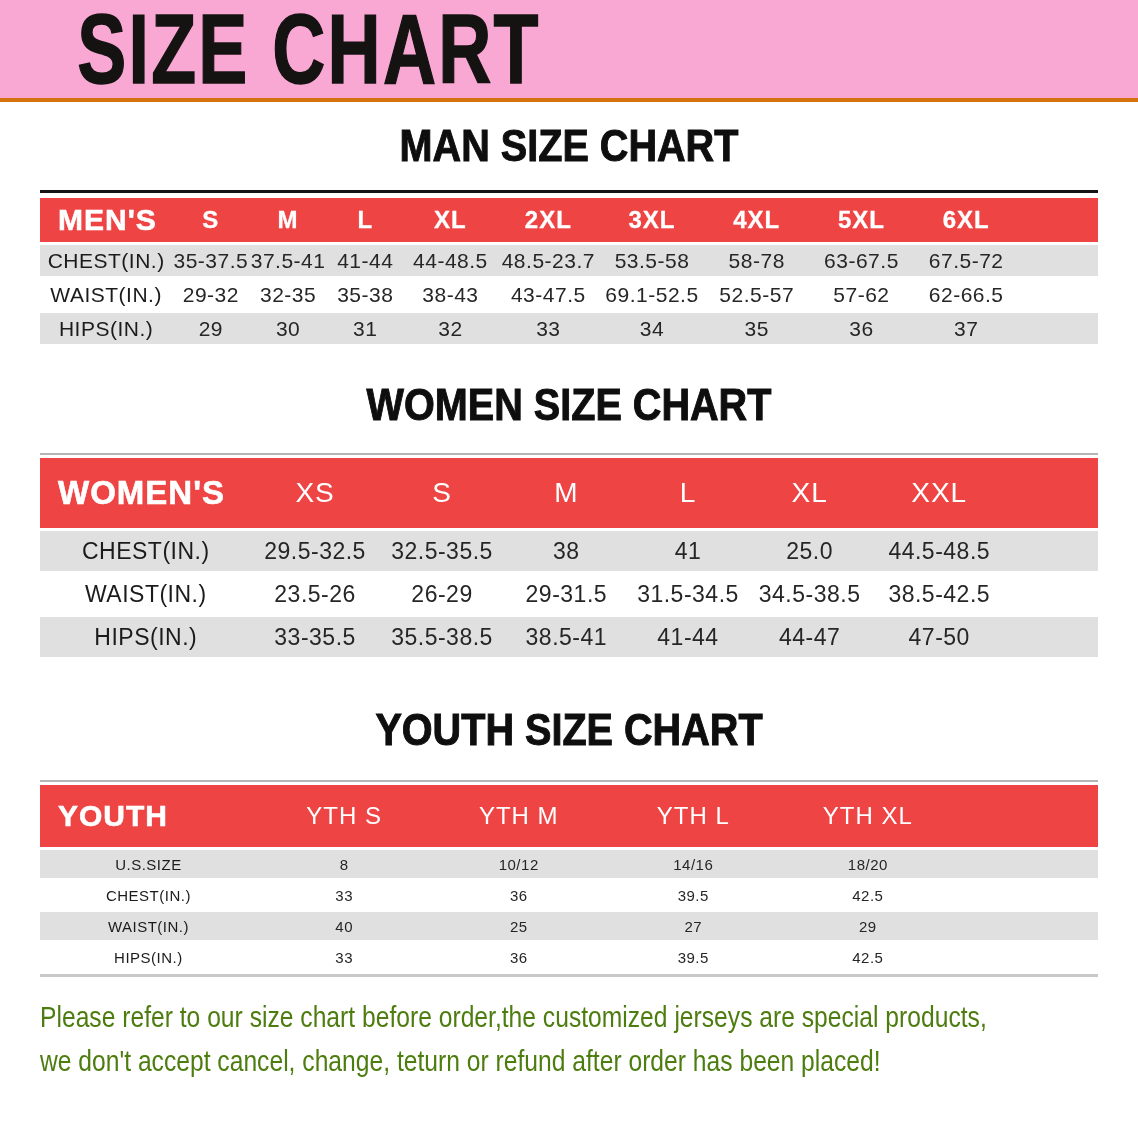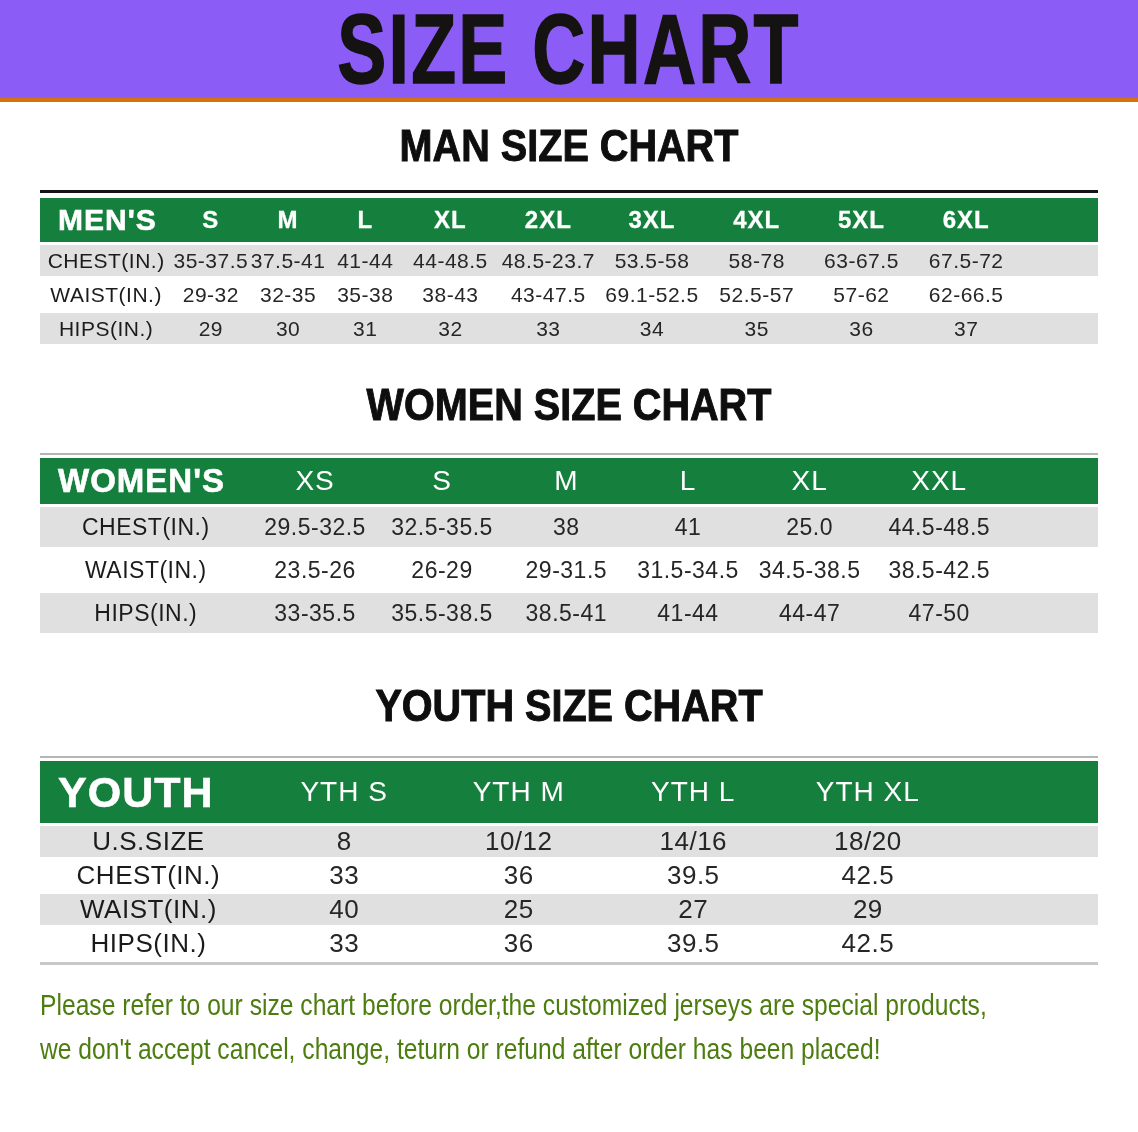--- a/index.html
+++ b/index.html
@@ -1,57 +1,57 @@
 <!DOCTYPE html>
 <html><head>
 <meta charset="utf-8">
 <style>
   * { margin:0; padding:0; box-sizing:border-box; }
   html,body { width:1138px; height:1132px; background:#ffffff; overflow:hidden;
               font-family:"Liberation Sans", sans-serif; }
 
   
-  .banner { height:102px; background:#8b5cf6; border-bottom:4px solid #D4720E;
-            display:flex; align-items:center; justify-content:center; }
+  .banner { height:102px; background:#f9a8d4; border-bottom:4px solid #D4720E;
+            display:flex; align-items:center; justify-content:flex-start; }
   .banner-title { font-size:98px; line-height:1; font-weight:bold; color:#151311;
                   letter-spacing:3px; transform:scaleX(0.75);
                   -webkit-text-stroke:1.5px #151311; white-space:nowrap; }
 
   
   .section-heading { text-align:center; font-size:45px; line-height:48px; font-weight:bold;
                      color:#0e0e0e; transform:scaleX(0.88); -webkit-text-stroke:1px #0e0e0e;
                      white-space:nowrap; }
   .h-men   { margin:20px 0 20px 0; }
   .h-women { margin:34px 0 24px 0; }
   .h-youth { margin:46px 0 26px 0; }
 
   
   .table-wrap { margin:0 40px; }
   .wrap-men   { border-top:3px solid #141414; padding-top:2px; }
   .wrap-women { border-top:2px solid #b5b5b5; }
   .wrap-youth { border-top:2px solid #b5b5b5; border-bottom:3px solid #c8c8c8; }
 
   table.size-table { width:100%; border-collapse:separate; border-spacing:0 3px;
                      table-layout:fixed; }
-  .size-table th { background:#15803d; color:#ffffff; vertical-align:middle; }
+  .size-table th { background:#ef4444; color:#ffffff; vertical-align:middle; }
   .size-table th.group { text-align:left; padding-left:18px; font-weight:bold;
                          letter-spacing:1px; -webkit-text-stroke:0.6px #fff; }
   .size-table th.size  { text-align:center; font-weight:normal; letter-spacing:1px; }
   .size-table td { text-align:center; vertical-align:middle; color:#262626;
                    letter-spacing:0.5px; }
   .size-table tr.stripe td { background:#E0E0E0; }
   .size-table tr.plain  td { background:#FFFFFF; }
   .size-table td.label { color:#1b1b1b; }
 
   .t-men th   { height:44px; } .t-men th.group { font-size:30px; } .t-men th.size { font-size:24px; font-weight:bold; -webkit-text-stroke:0.3px #fff; }
   .t-men td   { height:31px; font-size:21px; }
-  .t-women th { height:46px; } .t-women th.group { font-size:33px; } .t-women th.size { font-size:28px; }
+  .t-women th { height:70px; } .t-women th.group { font-size:33px; } .t-women th.size { font-size:28px; }
   .t-women td { height:40px; font-size:23px; }
-  .t-youth th { height:62px; } .t-youth th.group { font-size:43px; } .t-youth th.size { font-size:28px; }
-  .t-youth td { height:28px; font-size:26px; }
+  .t-youth th { height:62px; } .t-youth th.group { font-size:30px; } .t-youth th.size { font-size:24px; }
+  .t-youth td { height:28px; font-size:15px; }
 
   
   .disclaimer { margin:18px 0 0 40px; color:#4d7c0f; font-size:29px; line-height:44px; }
   .disclaimer .line { transform:scaleX(0.85); transform-origin:left center; white-space:nowrap; }
 </style>
 </head>
 <body>
 
 <div class="page">
 

